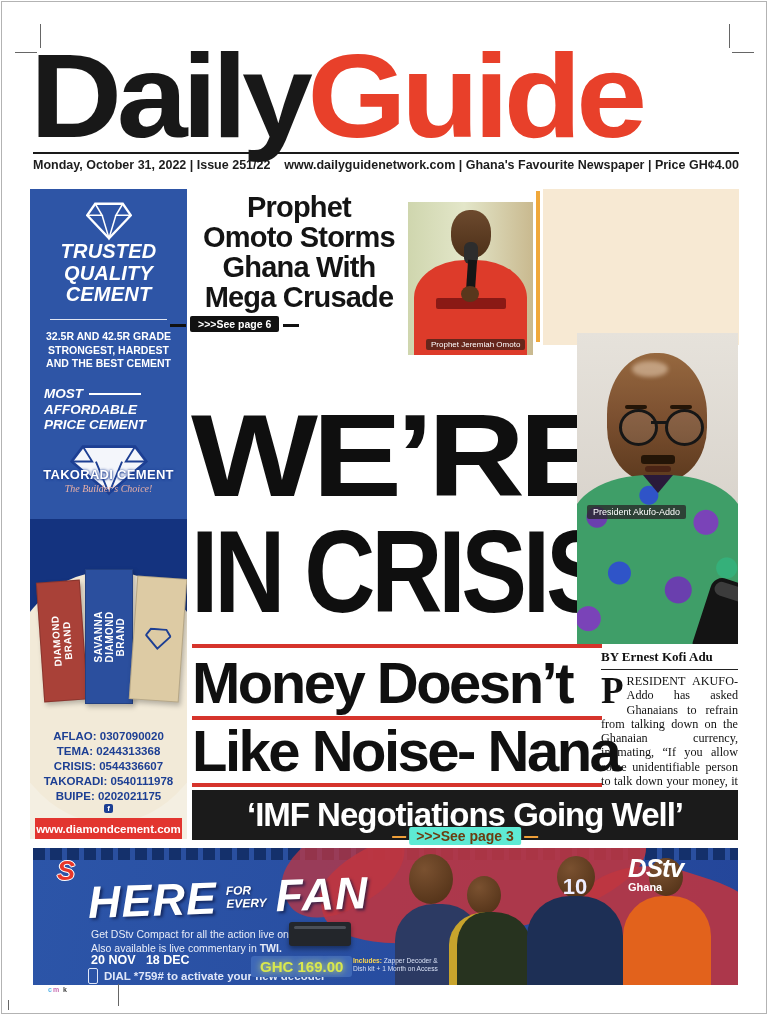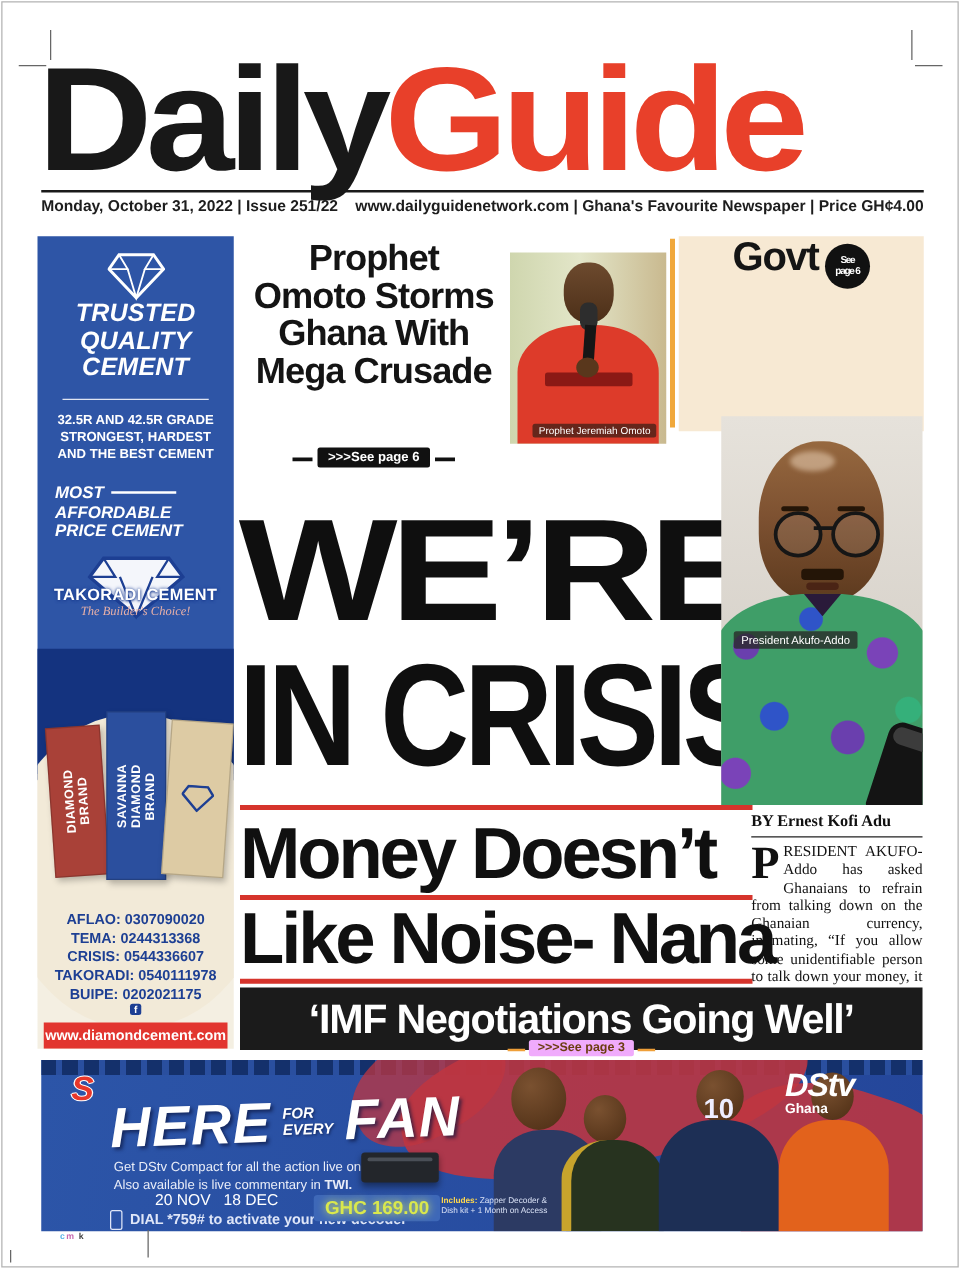--- a/index.html
+++ b/index.html
@@ -35,21 +35,21 @@
   .bag-tan{left:103px;top:388px;width:48px;height:122px;background:#ddcba4;transform:rotate(4deg);flex-direction:column;}
   .bag-text{writing-mode:vertical-rl;transform:rotate(180deg);font-weight:bold;color:#fff;font-size:10px;line-height:1.1;letter-spacing:.5px;text-align:center;white-space:pre-line;}
   .contacts{position:absolute;left:0;right:0;top:540px;text-align:center;color:#1d3f93;font-weight:bold;font-size:11.5px;line-height:1.3;}
   .fb-row{position:absolute;left:0;right:0;top:608px;text-align:center;}
   .fb-icon{display:inline-flex;width:9px;height:9px;background:#1d3f93;color:#fff;font-size:8px;font-weight:bold;align-items:center;justify-content:center;border-radius:2px;}
   .fb-name{color:#e0362e;font-weight:bold;font-size:12px;margin-top:1px;}
   .dc-web{position:absolute;left:5px;right:5px;top:629px;height:21px;background:#e2352f;color:#fff;font-weight:bold;font-size:11.5px;display:flex;align-items:center;justify-content:center;}
 
   
   .prophet-head{left:190px;top:193px;width:218px;text-align:center;font-weight:bold;font-size:29px;letter-spacing:-.8px;line-height:1.03;color:#141414;}
-  .ribbon-wrap{left:190px;top:316px;width:218px;display:flex;justify-content:center;margin-top:42px;}
+  .ribbon-wrap{left:190px;top:316px;width:218px;display:flex;}
   .ribbon{position:relative;background:#111;color:#fff;font-size:10.5px;font-weight:bold;padding:2px 8px;border-radius:2px;}
   .ribbon::before,.ribbon::after{content:"";position:absolute;top:50%;width:16px;height:3px;background:#111;}
   .ribbon::before{left:-20px;}.ribbon::after{right:-20px;}
   .prophet-photo{left:408px;top:202px;width:125px;height:153px;overflow:hidden;background:linear-gradient(90deg,#cfd6ae,#e3e6c9 45%,#c9b98f);}
   .pp-head{position:absolute;left:43px;top:8px;width:40px;height:48px;border-radius:46%;background:linear-gradient(180deg,#6d4a2e,#4c2f18);}
   .pp-shirt{position:absolute;left:6px;top:58px;width:113px;height:95px;background:#dd3b2a;border-radius:45% 45% 0 0/40% 40% 0 0;}
   .pp-band{position:absolute;left:28px;top:96px;width:70px;height:11px;background:rgba(110,15,15,.75);border-radius:2px;}
   .pp-michead{position:absolute;left:56px;top:40px;width:14px;height:22px;background:#2d2d2d;border-radius:6px;}
   .pp-micbody{position:absolute;left:59px;top:58px;width:9px;height:32px;background:#161616;transform:rotate(4deg);}
   .pp-hand{position:absolute;left:53px;top:84px;width:18px;height:16px;background:#59371c;border-radius:50%;}
@@ -103,37 +103,37 @@
   .byline-col{left:601px;top:649px;width:137px;color:#111;}
   .byline{font-family:"Liberation Serif",serif;font-weight:bold;font-size:13px;}
   .byline-rule{height:1px;background:#222;margin:4px 0 4px 0;}
   .body-text{font-family:"Liberation Serif",serif;font-size:12.2px;line-height:1.17;text-align:justify;}
   .dropcap{float:left;font-family:"Liberation Serif",serif;font-weight:bold;font-size:37px;line-height:.82;padding:2px 3px 0 0;}
   .see-story{font-weight:bold;font-size:13.5px;margin-top:5px;}
 
   
   .imf{left:192px;top:790px;width:546px;height:50px;background:#1b1b1b;display:flex;align-items:center;justify-content:center;}
   .imf-text{color:#fff;font-weight:bold;font-size:33px;letter-spacing:-1px;}
-  .imf-tag{position:absolute;left:50%;bottom:-5px;transform:translateX(-50%);background:#f0abfc;color:#6b3c10;font-size:10px;font-weight:bold;padding:1px 7px;border-radius:2px;white-space:nowrap;}
+  .imf-tag{position:absolute;left:50%;bottom:-5px;transform:translateX(-50%);background:#5eead4;color:#6b3c10;font-size:14px;font-weight:bold;padding:1px 7px;border-radius:2px;white-space:nowrap;}
   .imf-tag::before,.imf-tag::after{content:"";position:absolute;top:50%;width:14px;height:2px;background:#ef9f38;}
   .imf-tag::before{left:-17px;}.imf-tag::after{right:-17px;}
 
   
   .dstv{left:33px;top:848px;width:705px;height:137px;overflow:hidden;background:linear-gradient(100deg,#2c55a8,#24469a);}
   .ad-strip{position:absolute;left:0;right:0;top:0;height:12px;background:repeating-linear-gradient(90deg,#14306b 0 12px,#2a4f9f 12px 17px);}
   .blob{position:absolute;background:#bf3540;opacity:.88;border-radius:45%;}
   .blob1{right:90px;top:-35px;width:330px;height:120px;transform:rotate(-12deg);}
   .blob2{right:-50px;top:25px;width:220px;height:150px;transform:rotate(18deg);}
   .blob3{right:330px;top:-20px;width:130px;height:80px;transform:rotate(-30deg);opacity:.75;}
   .ss-logo{position:absolute;left:24px;top:8px;color:#e8372a;font-size:27px;font-weight:bold;font-style:italic;text-shadow:-1px 0 #fff,1px 0 #fff,0 -1px #fff,0 1px #fff;}
   .herefan{position:absolute;left:55px;top:24px;display:flex;align-items:center;gap:9px;color:#fff;transform:rotate(-2deg);z-index:3;}
   .hf-big{font-size:45px;font-weight:bold;font-style:italic;letter-spacing:1px;text-shadow:2px 2px 3px rgba(10,20,60,.65);}
   .hf-small{display:flex;flex-direction:column;font-size:12px;font-weight:bold;font-style:italic;line-height:1.05;text-shadow:1px 1px 2px rgba(10,20,60,.6);}
   .ad-copy{position:absolute;left:58px;top:80px;font-size:10.5px;color:#e9edf8;line-height:1.3;z-index:3;}
-  .ad-dates{position:absolute;left:58px;top:105px;font-size:12.5px;font-weight:normal;color:#fff;white-space:pre;z-index:3;margin-left:33px;}
+  .ad-dates{position:absolute;left:58px;top:105px;font-size:12.5px;font-weight:bold;color:#fff;white-space:pre;z-index:3;}
   .ad-dial{position:absolute;left:55px;top:120px;display:flex;align-items:center;gap:6px;color:#dfe6f8;font-size:11.5px;font-weight:bold;z-index:3;}
   .phone-icon{width:8px;height:14px;border:1.5px solid #dfe6f8;border-radius:2px;}
   .decoder{position:absolute;left:256px;top:74px;width:62px;height:24px;background:#23262b;border-radius:3px;box-shadow:0 3px 5px rgba(0,0,0,.4);z-index:3;}
   .decoder::before{content:"";position:absolute;left:5px;top:4px;right:5px;height:3px;background:#4a4f57;border-radius:2px;}
   .price{position:absolute;left:218px;top:108px;background:#3e68b8;border-radius:3px;padding:2px 9px;font-size:15px;font-weight:bold;color:#d9e84d;text-shadow:0 0 7px #eaf55e;z-index:3;white-space:nowrap;}
   .includes{position:absolute;left:320px;top:109px;width:86px;font-size:6.6px;line-height:1.25;color:#d8e0f5;z-index:3;}
   .includes b{color:#ffd84d;}
   .player{position:absolute;z-index:2;}
   .p-head{position:absolute;border-radius:50%;background:radial-gradient(circle at 35% 30%,#7a5130,#4c2d14);}
   .p-body{position:absolute;border-radius:45% 45% 0 0;}
@@ -228,26 +228,20 @@
     <div class="pp-shirt"></div>
     <div class="pp-band"></div>
     <div class="pp-michead"></div>
     <div class="pp-micbody"></div>
     <div class="pp-hand"></div>
     <div class="pp-caption">Prophet Jeremiah Omoto</div>
   </div>
   <div class="abs divider-orange"></div>
 
   <div class="abs blekusu">
-    <div class="blekusu-last">
-      <span>Govt</span>
-      <span class="badge-circle">
-          <span>See page 6</span>
-        </span>
-    </div>
   </div>
 
   <div class="abs hl1">WE’RE</div>
   <div class="abs hl2">IN CRISIS</div>
   <div class="abs rule-red" style="left:192px;top:644px;width:410px;"></div>
   <div class="abs sub1">Money Doesn’t</div>
   <div class="abs rule-red" style="left:192px;top:716px;width:410px;"></div>
   <div class="abs sub2">Like Noise- Nana</div>
   <div class="abs rule-red" style="left:192px;top:783px;width:410px;"></div>
 

